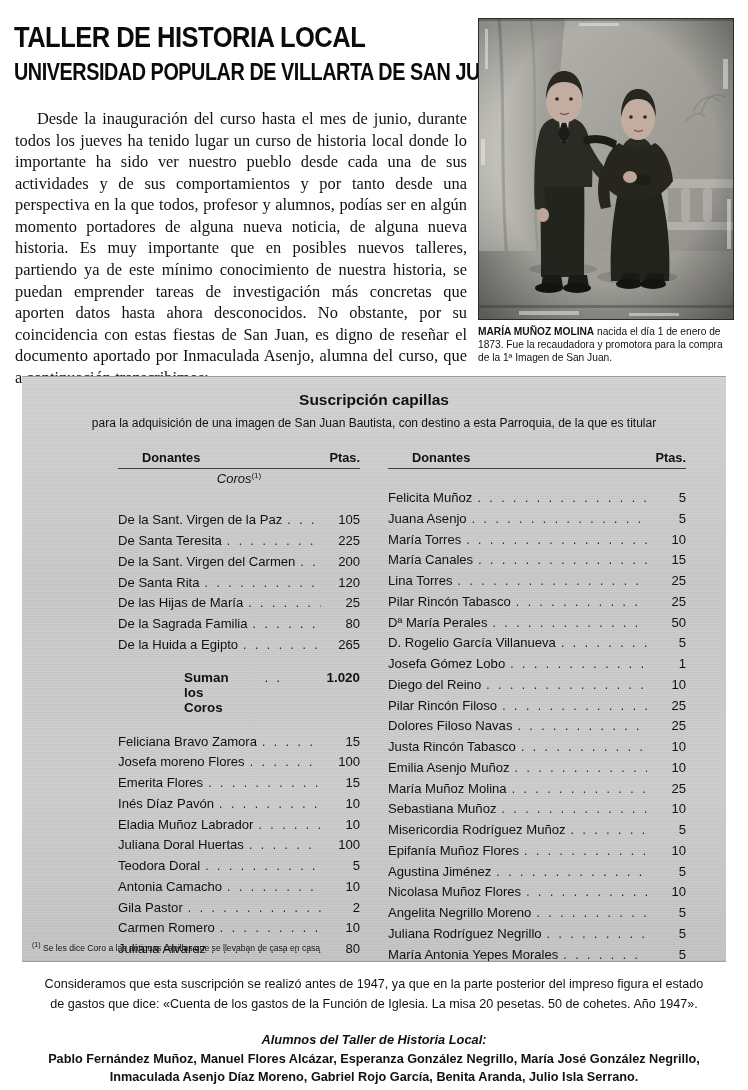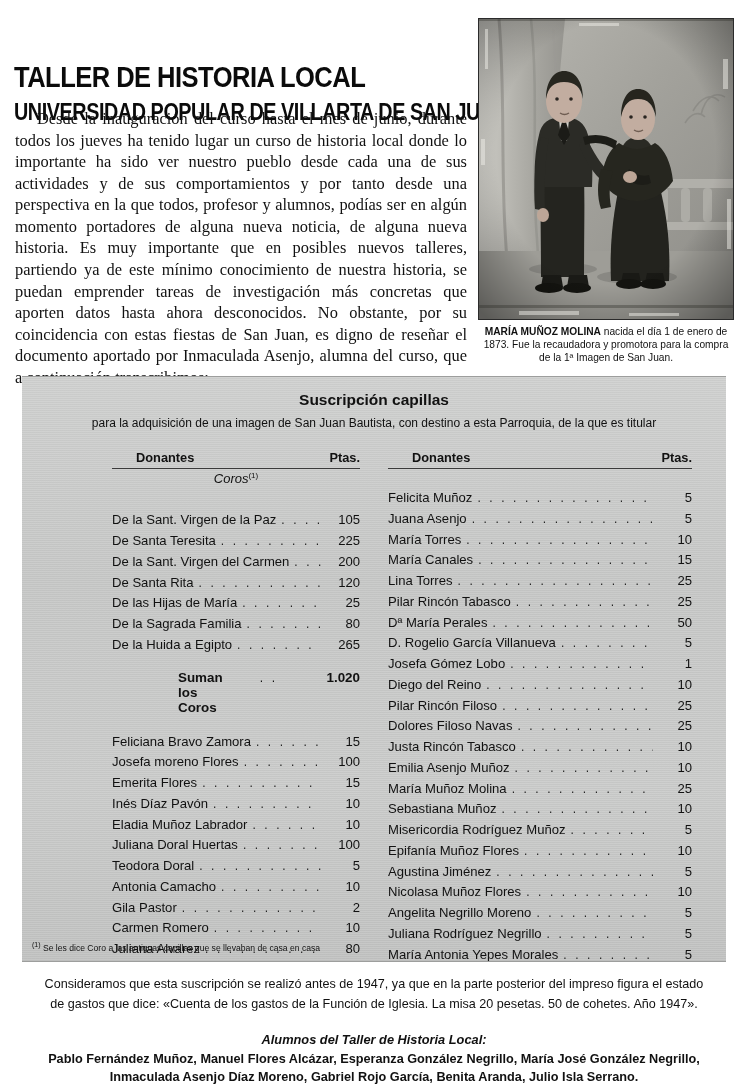--- a/index.html
+++ b/index.html
@@ -15,21 +15,20 @@
     color: #111111;
     overflow: hidden;
   }
 
   
   .head-block {
     position: absolute;
     left: 14px;
     top: 22px;
     width: 452px;
-    margin-top: 40px;
   }
   .h-title {
     font-family: "Liberation Sans", sans-serif;
     font-weight: bold;
     font-size: 29px;
     letter-spacing: -0.6px;
     line-height: 1.05;
     transform: scaleX(0.88);
     transform-origin: left center;
     color: #0b0b0b;
@@ -78,21 +77,20 @@
     box-sizing: border-box;
   }
   .photo svg { display: block; }
   .cap {
     font-family: "Liberation Sans", sans-serif;
     font-size: 10.2px;
     line-height: 1.28;
     color: #111;
     margin-top: 5px;
     width: 256px;
-    text-align: center;
   }
   .cap b { font-weight: bold; }
 
   
   .panel {
     position: absolute;
     left: 22px;
     top: 376px;
     width: 704px;
     height: 586px;
@@ -122,21 +120,21 @@
     text-align: center;
     font-size: 12px;
     margin-top: 7px;
     color: #111;
   }
 
   
   .cols {
     display: flex;
     margin-top: 20px;
-    padding: 0 6px;
+    padding: 0 12px;
     box-sizing: border-box;
   }
   .col { width: 50%; box-sizing: border-box; }
   .col.left  { padding: 0 14px 0 84px; }
   .col.right { padding: 0 28px 0 14px; }
 
   .col-head {
     display: flex;
     justify-content: space-between;
     font-weight: bold;

